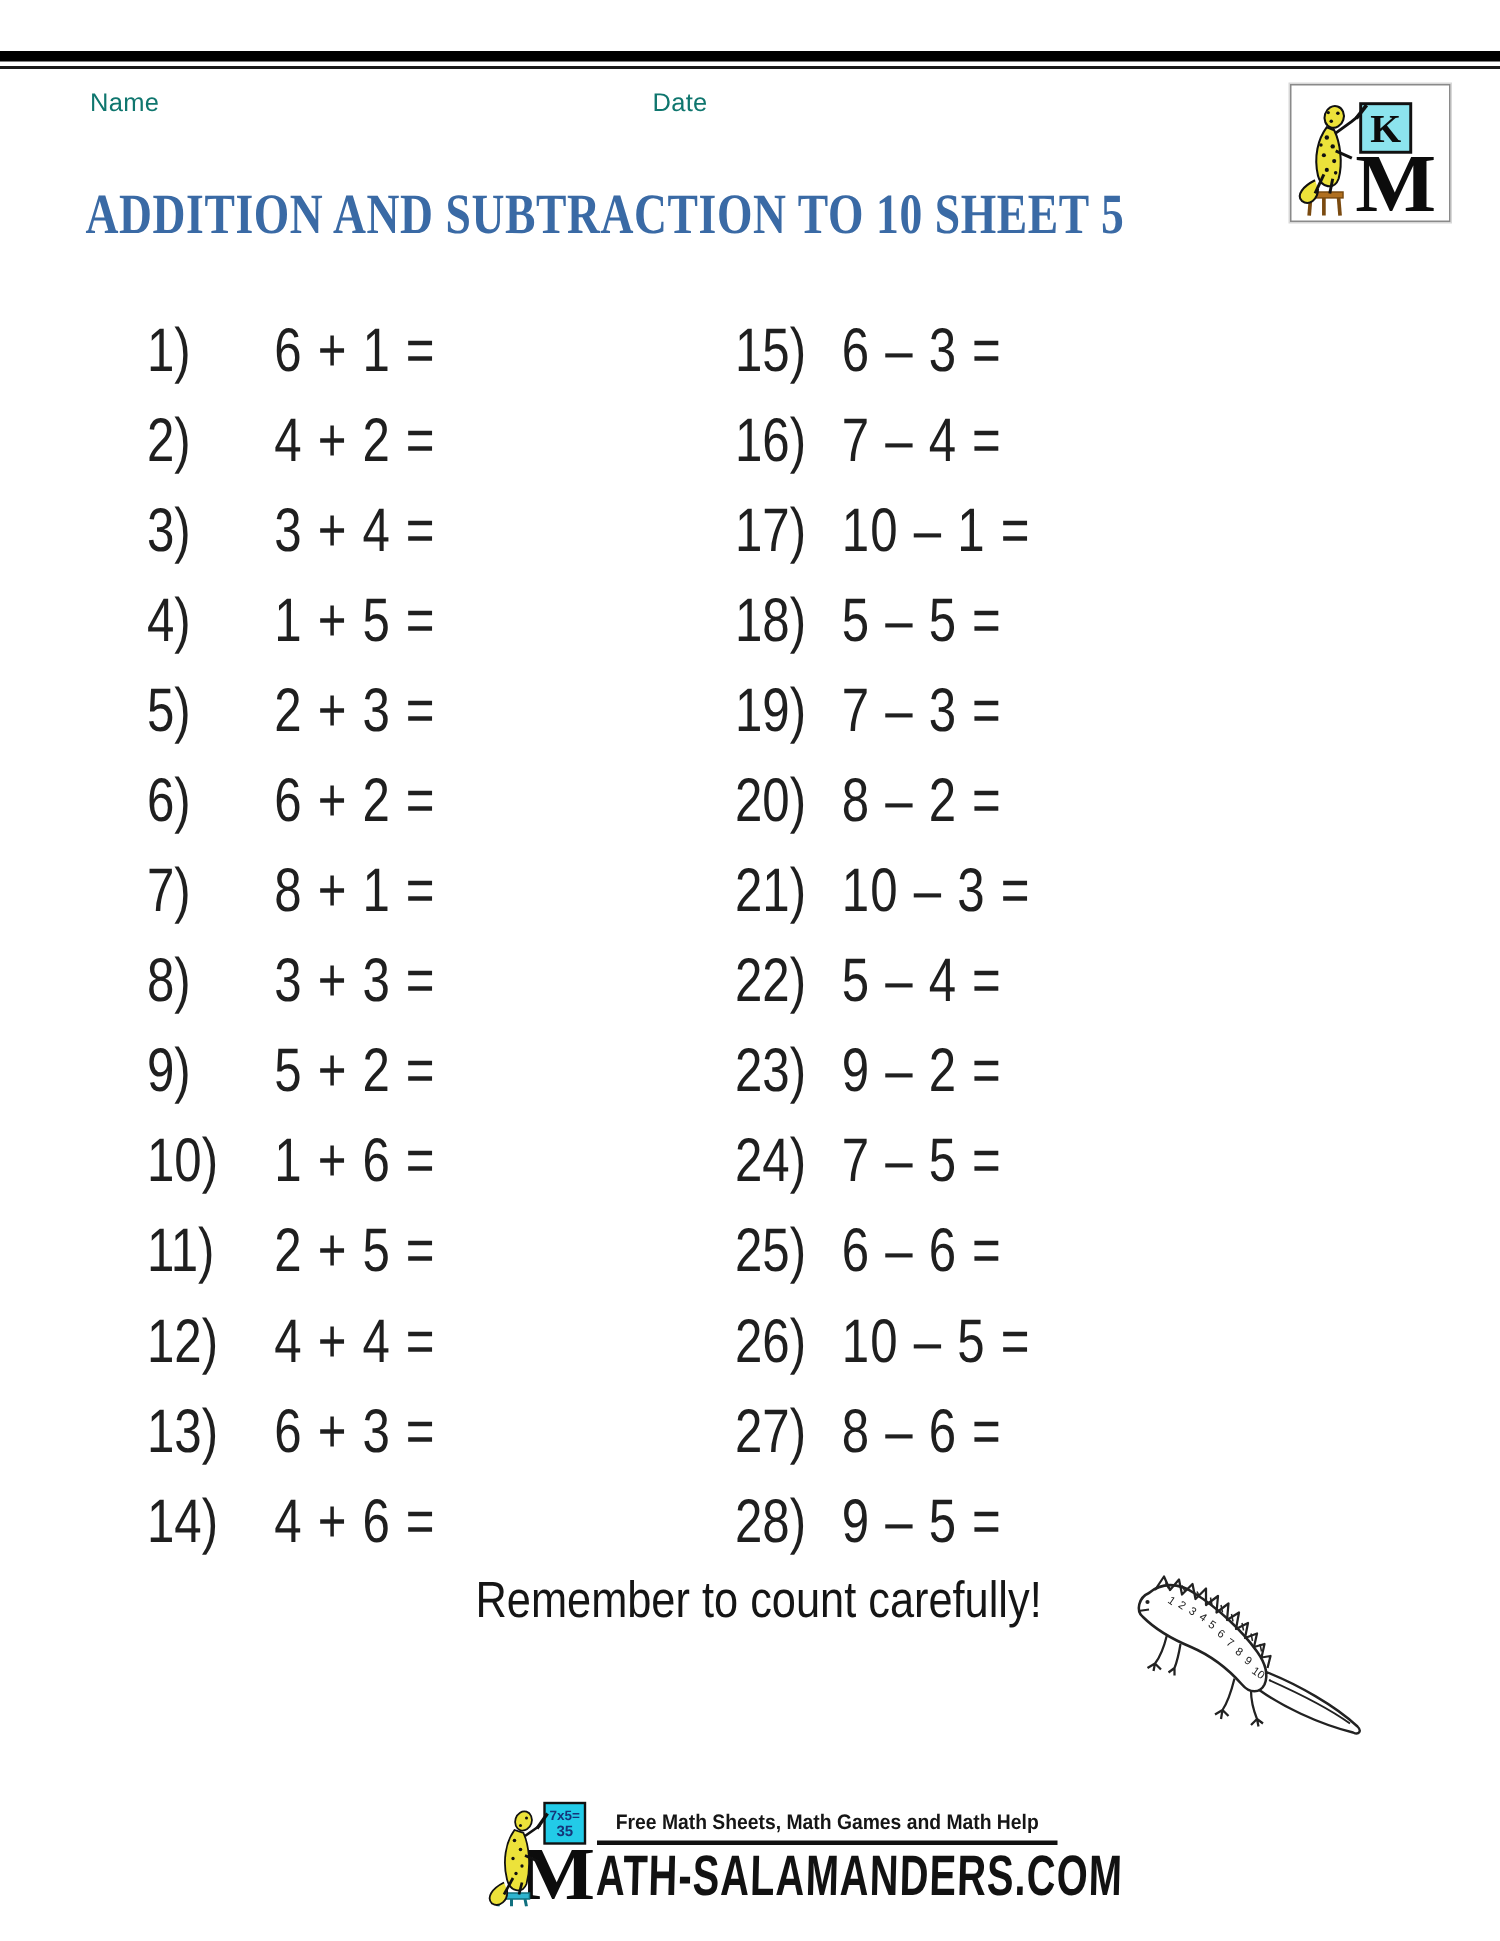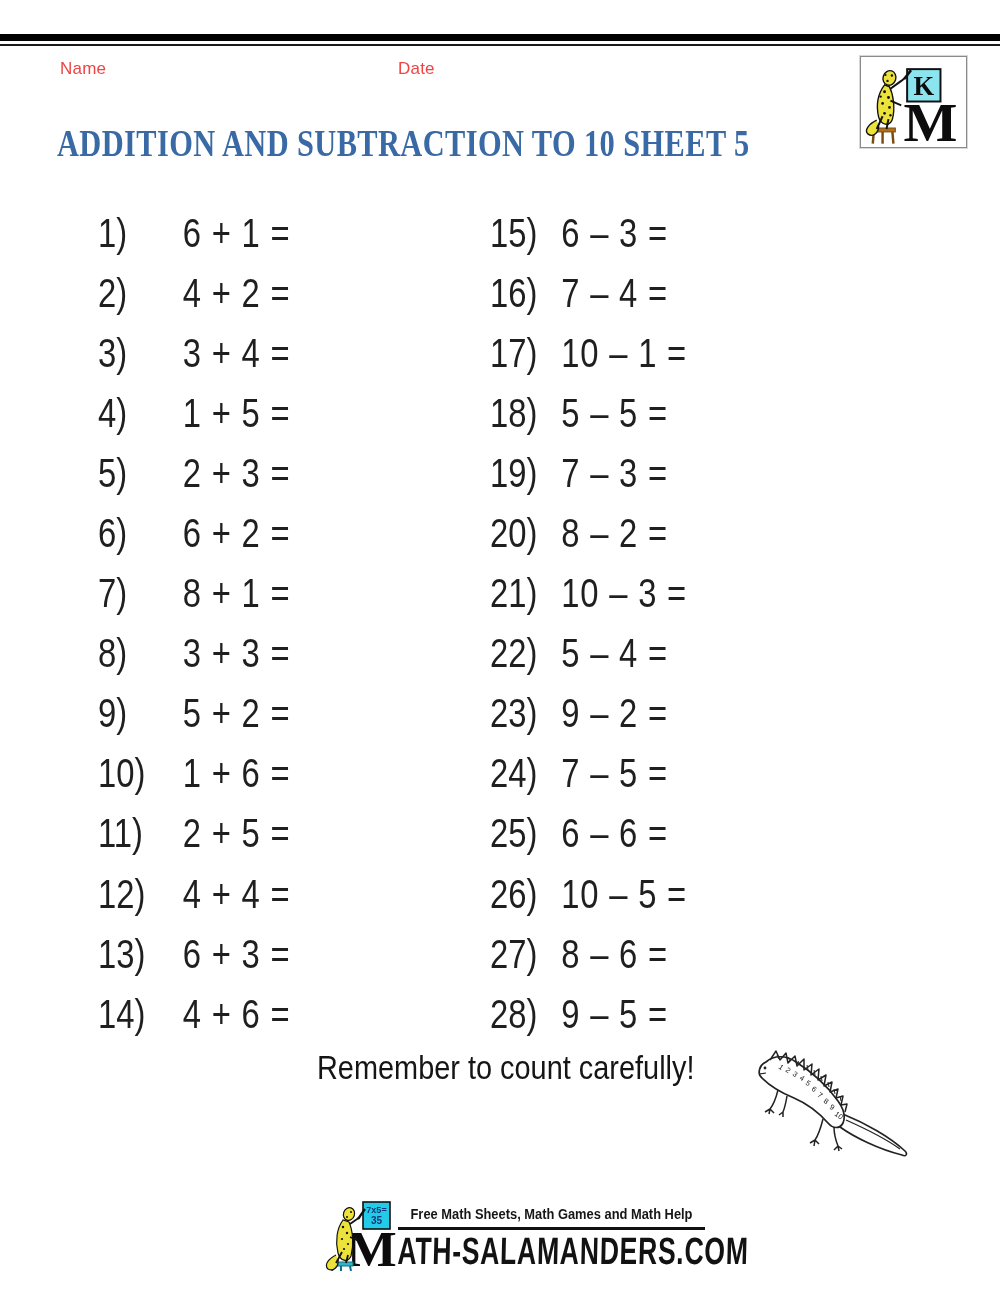--- a/index.html
+++ b/index.html
@@ -11,25 +11,25 @@
     overflow:hidden;
   }
   .page{position:absolute;inset:0;background:#fff;}
 
   
   .rule-thick{position:absolute;left:0;top:34px;width:1000px;height:7px;background:#000;}
   .rule-thin{position:absolute;left:0;top:44px;width:1000px;height:2px;background:#1a1a1a;}
 
   .field-label{
     position:absolute;top:59px;
-    font-size:17px;color:#ef4444;
+    font-size:17px;color:#0f766e;
     letter-spacing:.2px;
   }
   .name-label{left:60px;}
-  .date-label{left:398px;}
+  .date-label{left:435px;}
 
   .logo-box{
     position:absolute;left:860px;top:56px;width:107px;height:92px;
     background:#fff;border:1px solid #8a8a8a;box-sizing:border-box;
     box-shadow:0 0 0 1px #d8d8d8;
   }
 
   .title{
     position:absolute;left:57px;top:121px;
     font-family:"Liberation Serif",serif;

